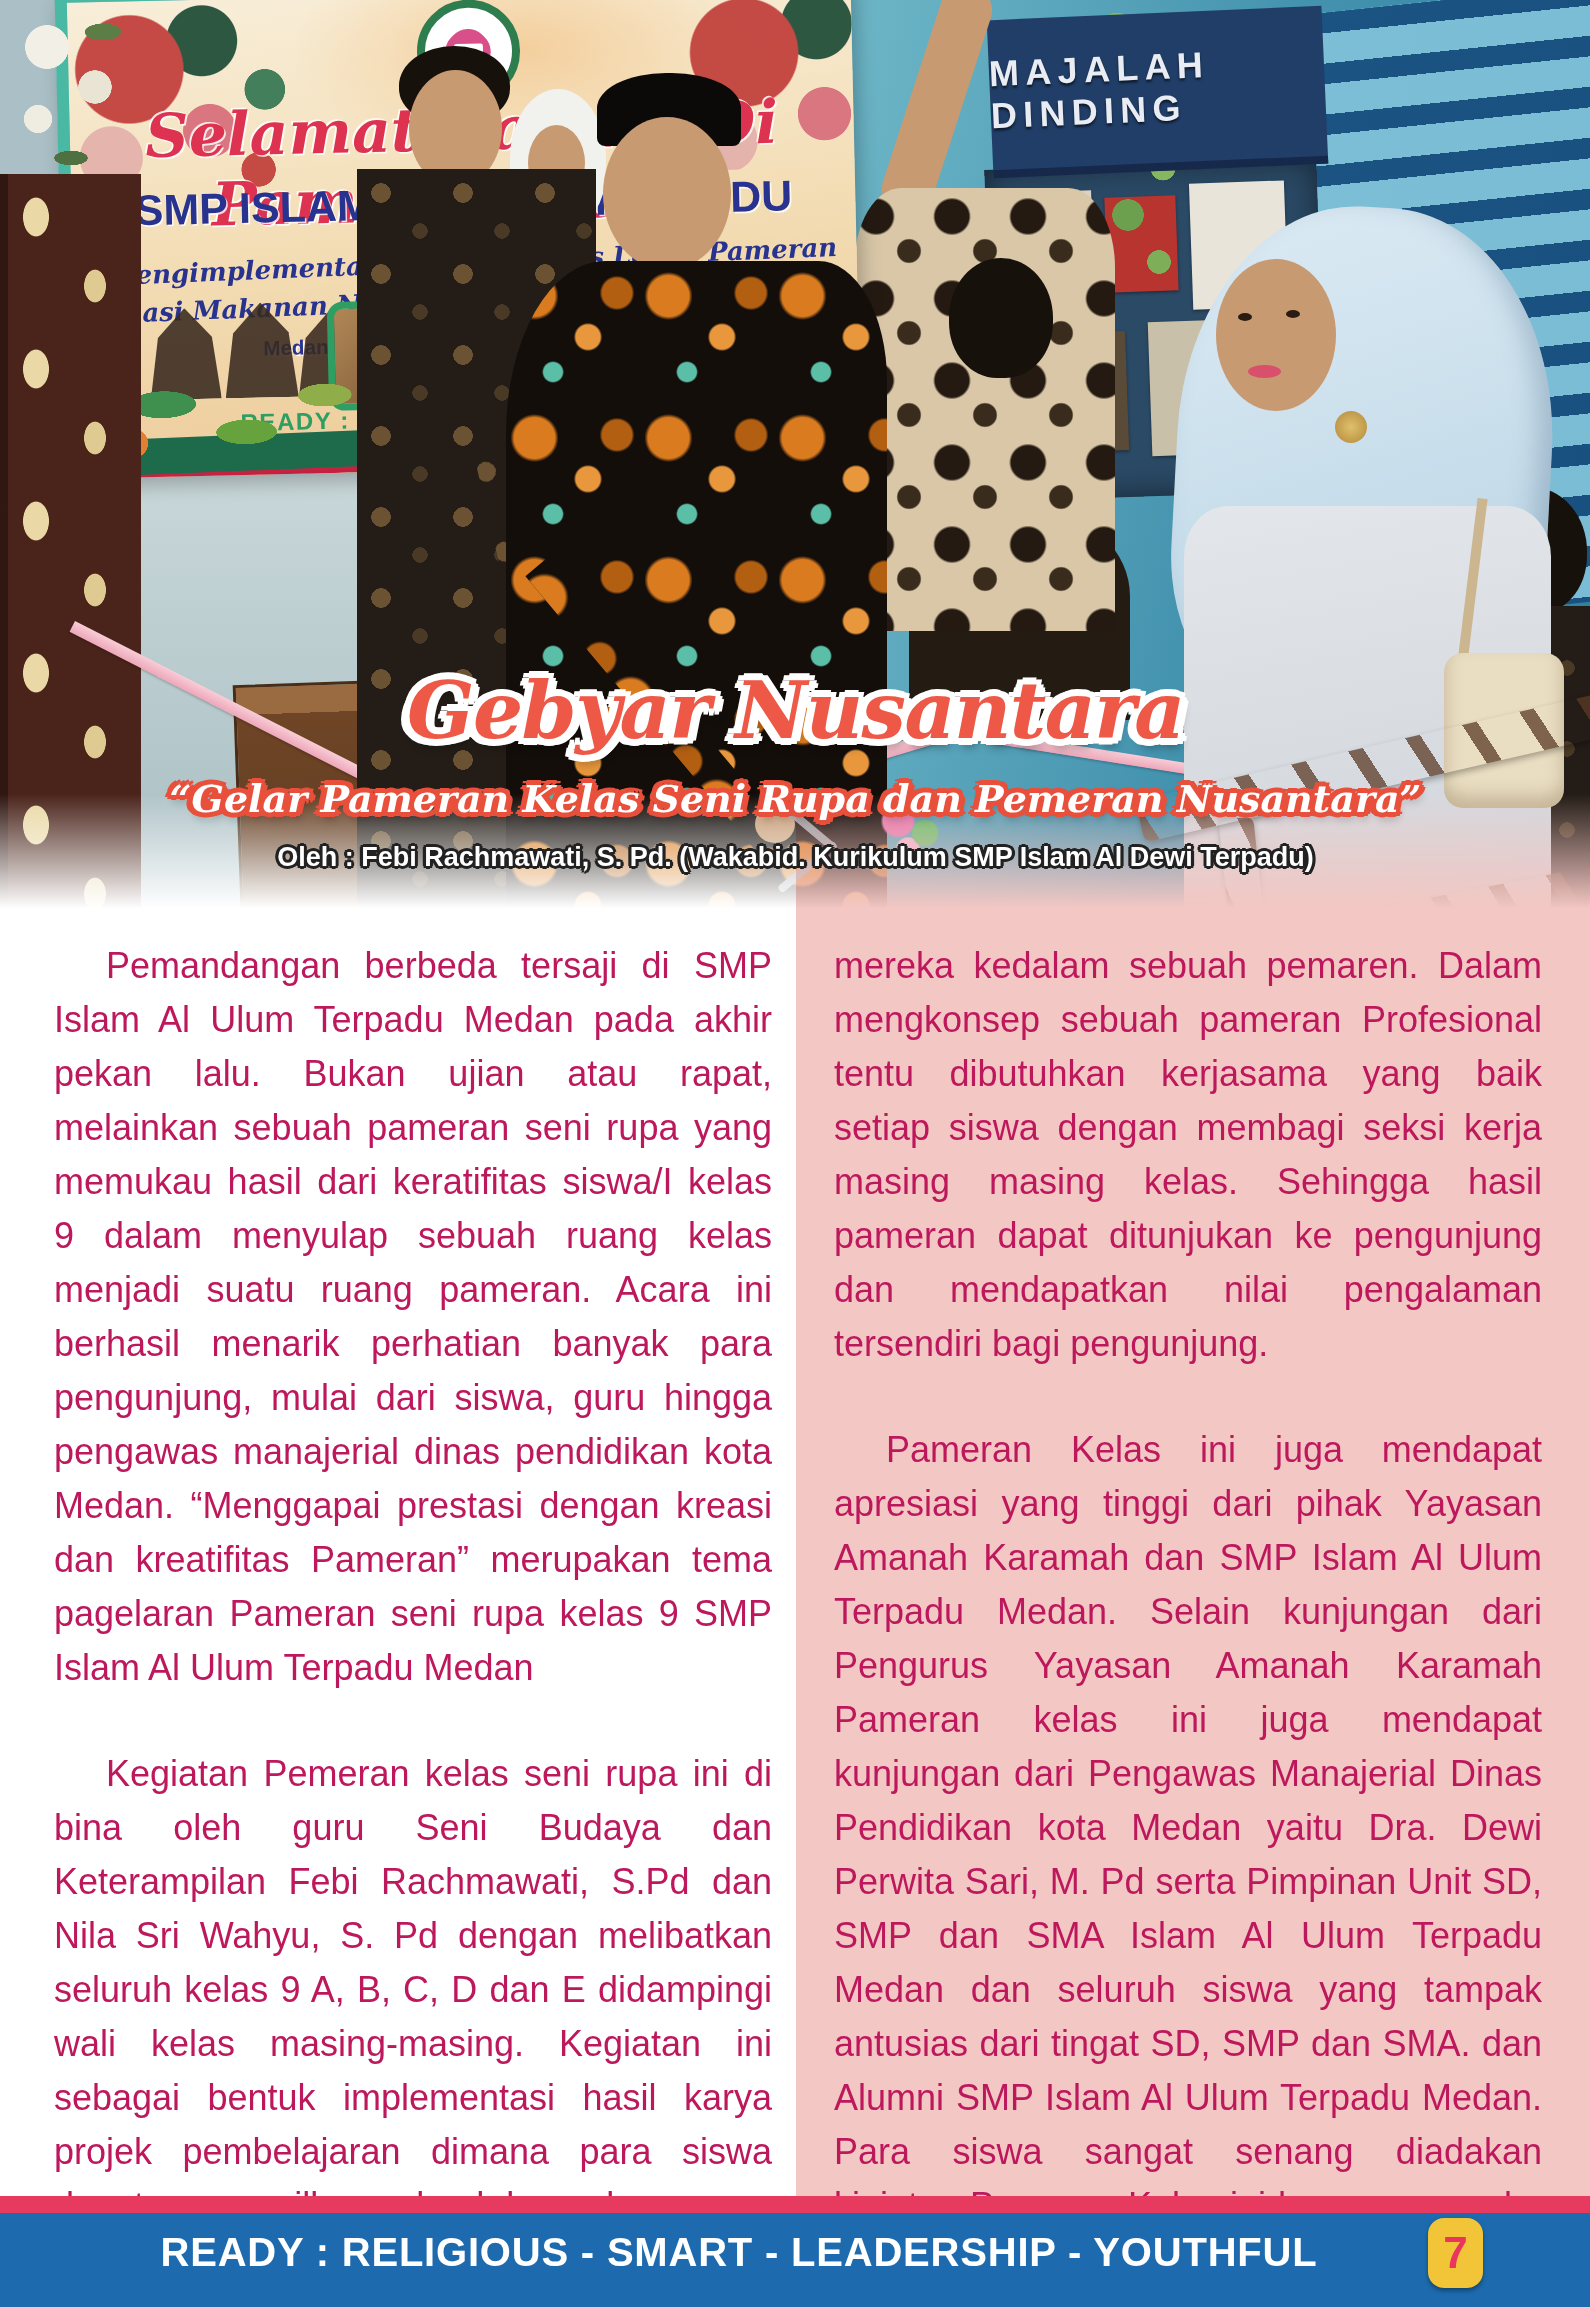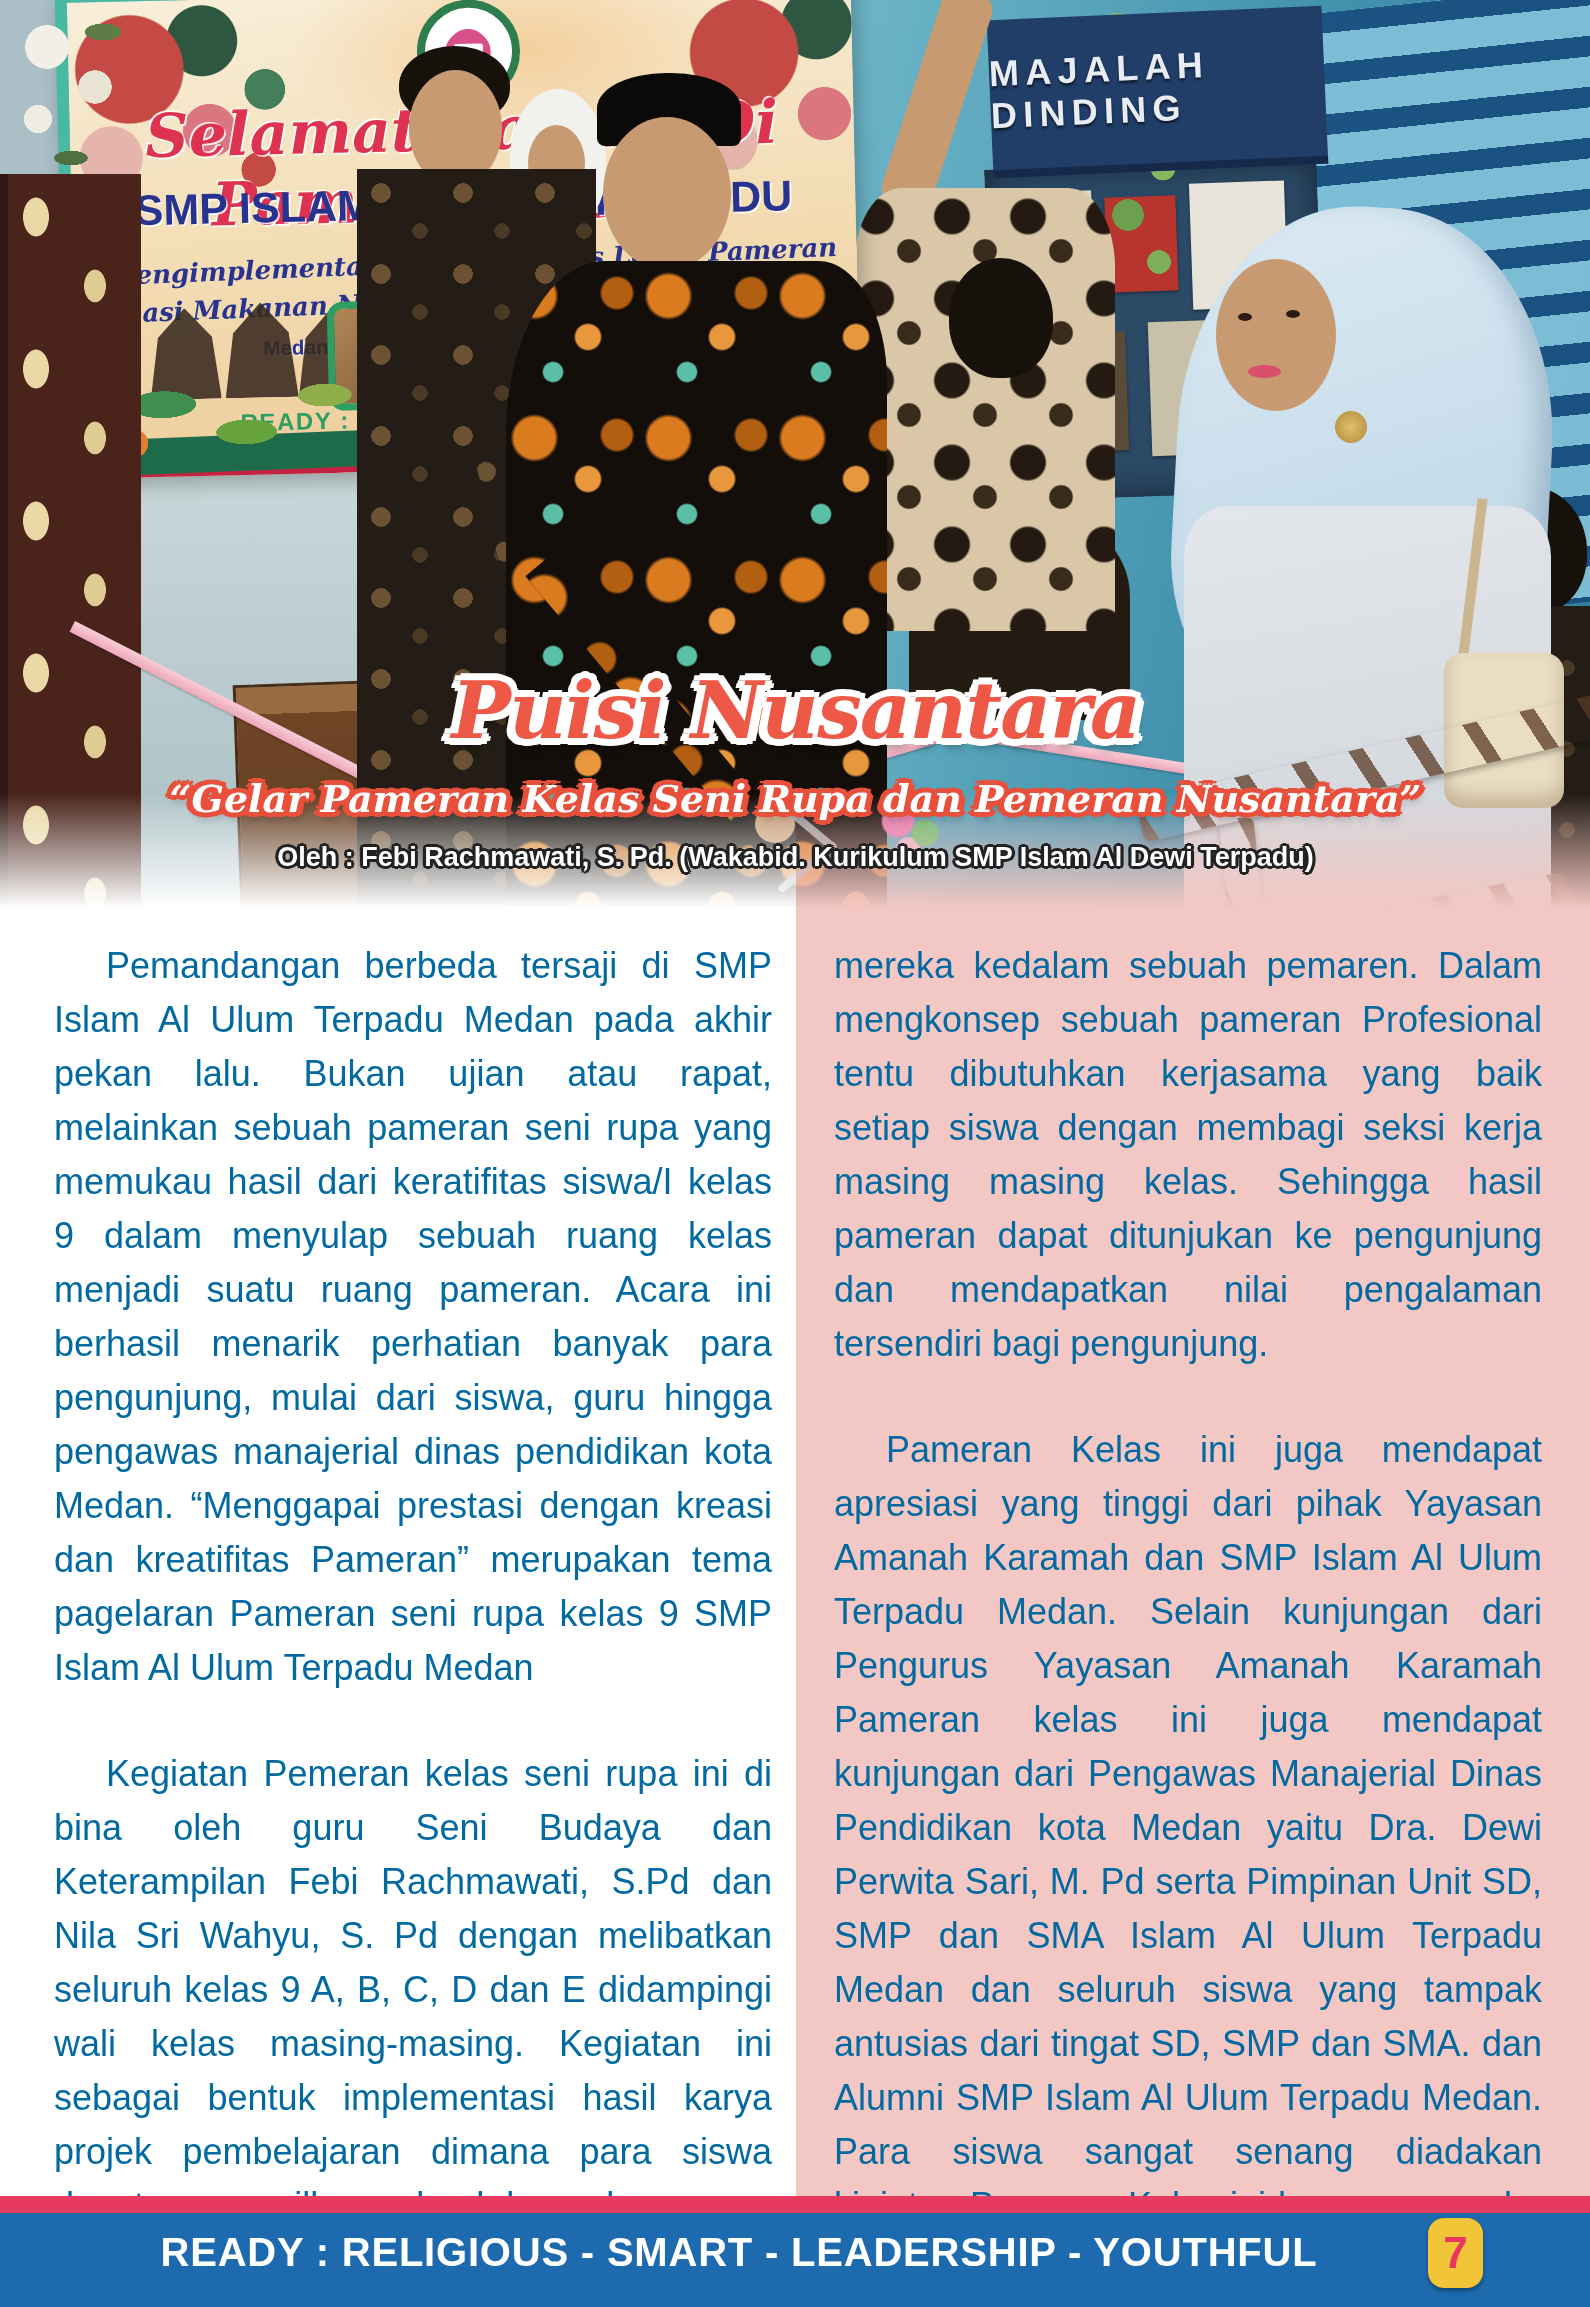--- a/index.html
+++ b/index.html
@@ -126,21 +126,21 @@
          text-shadow:
            4.7px 0 0 #e8503c,-4.7px 0 0 #e8503c,0 4.7px 0 #e8503c,0 -4.7px 0 #e8503c,
            4px 4px 0 #e8503c,-4px 4px 0 #e8503c,4px -4px 0 #e8503c,-4px -4px 0 #e8503c,
            6.3px 2.4px 0 #e8503c,-6.3px 2.4px 0 #e8503c,2.4px 7.1px 8px rgba(0,0,0,.3);}
   .byline{font-family:"Liberation Sans",sans-serif;font-weight:bold;font-size:27px;color:#ffffff;margin:20.6px 0 0 0;
          text-shadow:
            3.2px 0 0 #222,-3.2px 0 0 #222,0 3.2px 0 #222,0 -3.2px 0 #222,
            2.4px 2.4px 0 #222,-2.4px 2.4px 0 #222,2.4px -2.4px 0 #222,-2.4px -2.4px 0 #222;}
 
   
-  .col{position:absolute;top:939px;z-index:10;color:#0369a1;font-size:36px;line-height:54px;
+  .col{position:absolute;top:939px;z-index:10;color:#be185d;font-size:36px;line-height:54px;
        text-align:justify;}
   .col p{margin:0 0 52px 0;text-indent:52px;}
   .col p:last-child{margin-bottom:0;}
   .col p.no-indent{text-indent:0;}
 
   
   .stripe{background:#e73a5f;}
   .footer-bar{background:#1d6bae;}
   .footer-motto{color:#ffffff;font-weight:bold;font-size:40px;letter-spacing:0.8px;text-align:center;}
   .page-badge{background:#f2c437;border-radius:16px;display:flex;align-items:center;justify-content:center;
@@ -257,21 +257,21 @@
 
     <div class="abs rail" style="left:1140px;top:800px;width:514px;height:43px;transform:rotate(-13deg);transform-origin:left center;z-index:7;"></div>
     <div class="abs rail" style="left:1333px;top:917px;width:332px;height:38px;transform:rotate(-11deg);transform-origin:left center;z-index:7;"></div>
     <div class="abs rail" style="left:1224px;top:818px;width:35px;height:109px;transform:rotate(-6deg);z-index:7;"></div>
 
     <div class="abs fade-left" style="left:0;top:794px;width:796px;height:133px;z-index:20;"></div>
     <div class="abs fade-right" style="left:796px;top:794px;width:795px;height:133px;z-index:20;"></div>
   </div>
 
   <div class="abs headline">
-    <h1 class="title">Puisi Nusantara</h1>
+    <h1 class="title">Gebyar Nusantara</h1>
     <div class="subtitle">“Gelar Pameran Kelas Seni Rupa  dan Pemeran Nusantara”</div>
     <div class="byline">Oleh : Febi Rachmawati, S. Pd. (Wakabid. Kurikulum SMP Islam Al Dewi Terpadu)</div>
   </div>
 
   <div class="abs pink-panel" style="left:796px;top:927px;width:795px;height:1269px;z-index:1;"></div>
 
   <div class="col" style="left:54px;width:718px;">
     <p>Pemandangan berbeda tersaji di SMP Islam Al Ulum Terpadu Medan pada akhir pekan lalu.  Bukan ujian atau rapat, melainkan sebuah pameran seni rupa  yang memukau hasil dari keratifitas siswa/I kelas 9 dalam menyulap sebuah ruang kelas menjadi suatu ruang pameran. Acara ini berhasil menarik perhatian banyak para pengunjung, mulai dari siswa, guru hingga pengawas manajerial dinas pendidikan kota Medan. “Menggapai prestasi dengan kreasi dan kreatifitas Pameran” merupakan  tema pagelaran Pameran seni rupa kelas 9 SMP Islam Al Ulum Terpadu Medan</p>
     <p>Kegiatan Pemeran kelas seni rupa ini di bina oleh guru Seni Budaya dan Keterampilan Febi Rachmawati, S.Pd dan Nila Sri Wahyu, S. Pd dengan melibatkan seluruh kelas 9 A, B, C, D dan E didampingi wali kelas masing-masing. Kegiatan ini sebagai bentuk implementasi hasil karya projek pembelajaran dimana para siswa dapat menampilkan seluruh karya-karya</p>
   </div>

